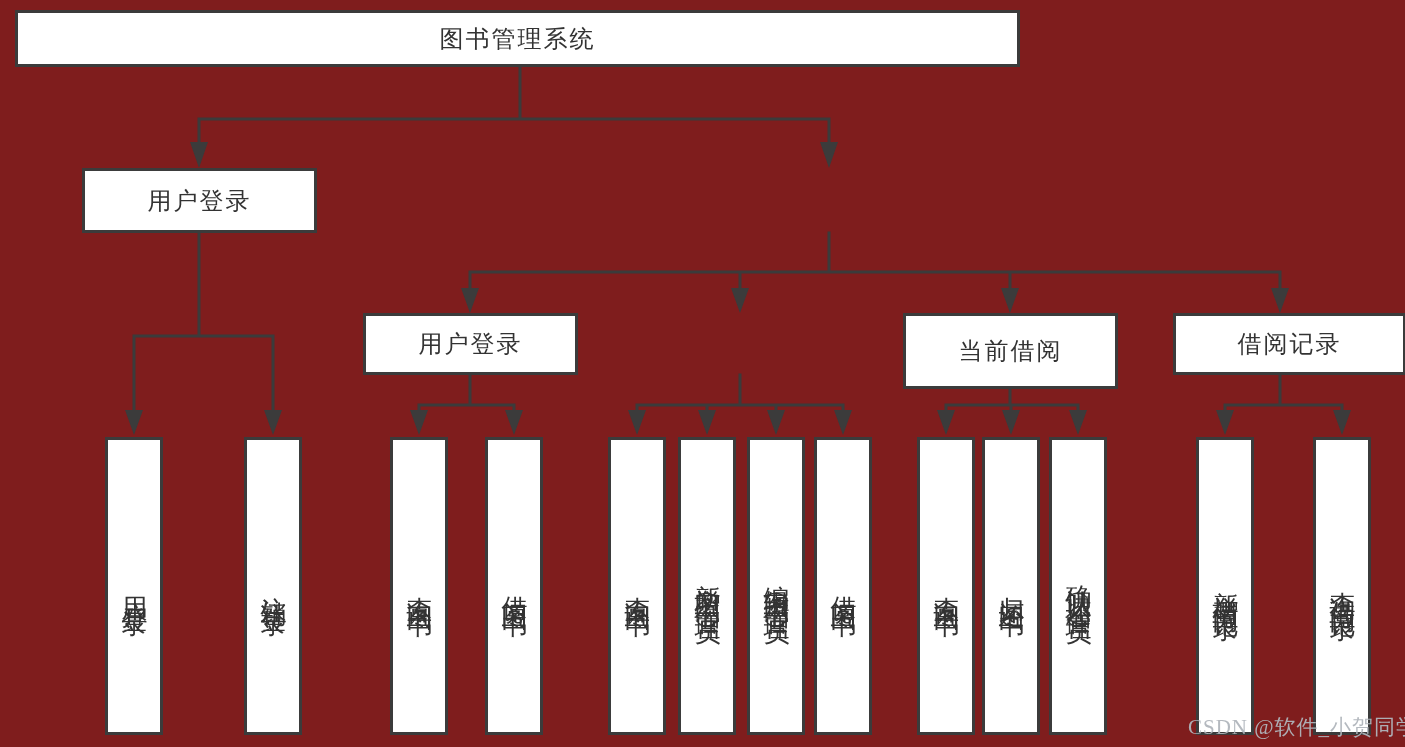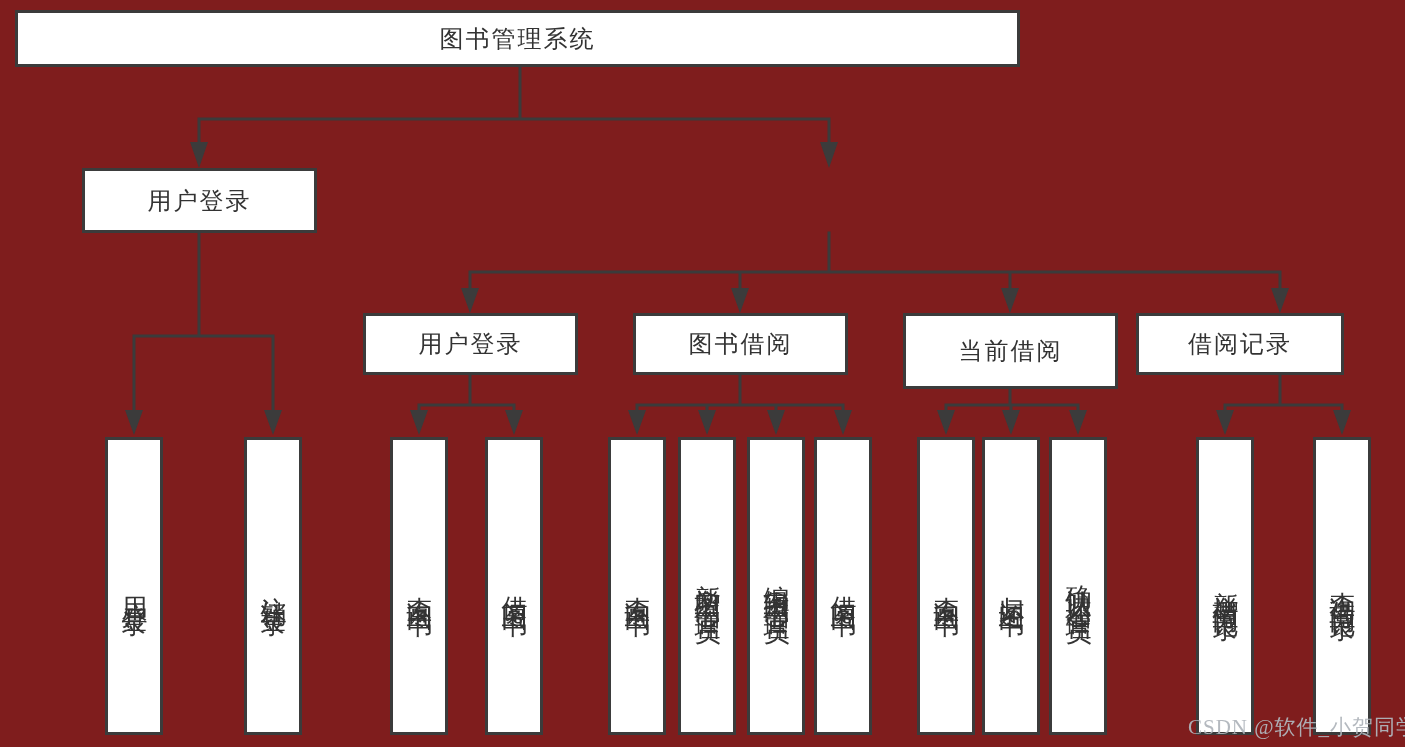--- a/index.html
+++ b/index.html
@@ -64,27 +64,24 @@
     <span class="h-label">图书管理系统</span>
   </div>
 
   <div class="box" style="left:82px;top:168px;width:235px;height:65px;">
     <span class="h-label">用户登录</span>
   </div>
 
   <div class="box" style="left:363px;top:313px;width:215px;height:62px;">
     <span class="h-label">用户登录</span>
   </div>
-  <div class="box" style="left:633px;top:313px;width:215px;height:62px;">
-    <span class="h-label">图书借阅</span>
-  </div>
   <div class="box" style="left:903px;top:313px;width:215px;height:76px;">
     <span class="h-label">当前借阅</span>
   </div>
-  <div class="box" style="left:1136px;top:313px;width:208px;height:62px;">
+  <div class="box" style="left:1173px;top:313px;width:233px;height:62px;">
     <span class="h-label">借阅记录</span>
   </div>
 
   <div class="box" style="left:105px;top:437px;width:58px;height:298px;">
     <span class="v-label">用户登录</span>
   </div>
   <div class="box" style="left:244px;top:437px;width:58px;height:298px;">
     <span class="v-label">注销登录</span>
   </div>
 

